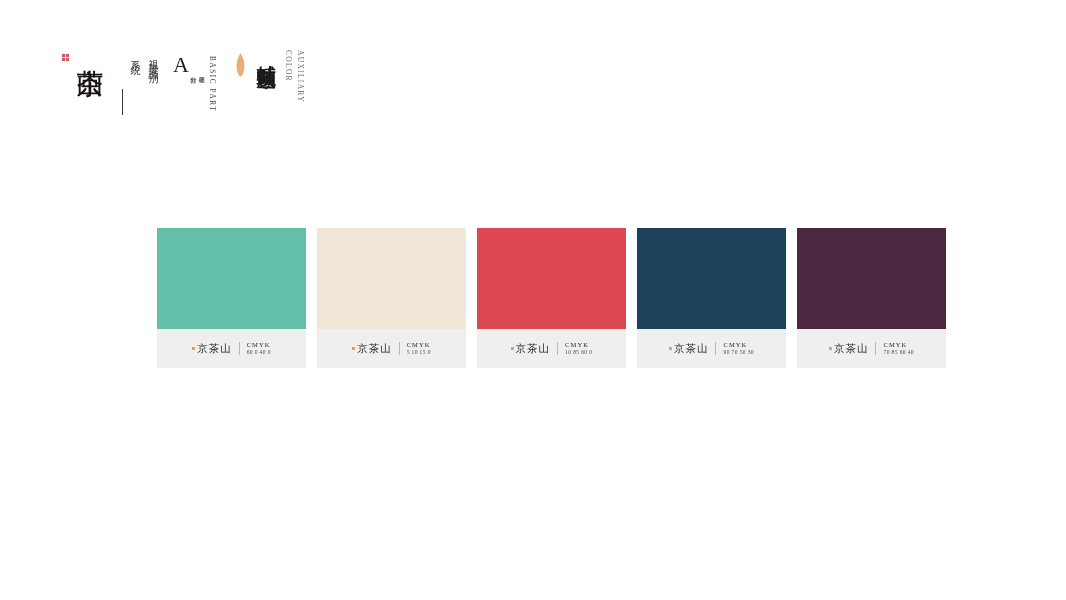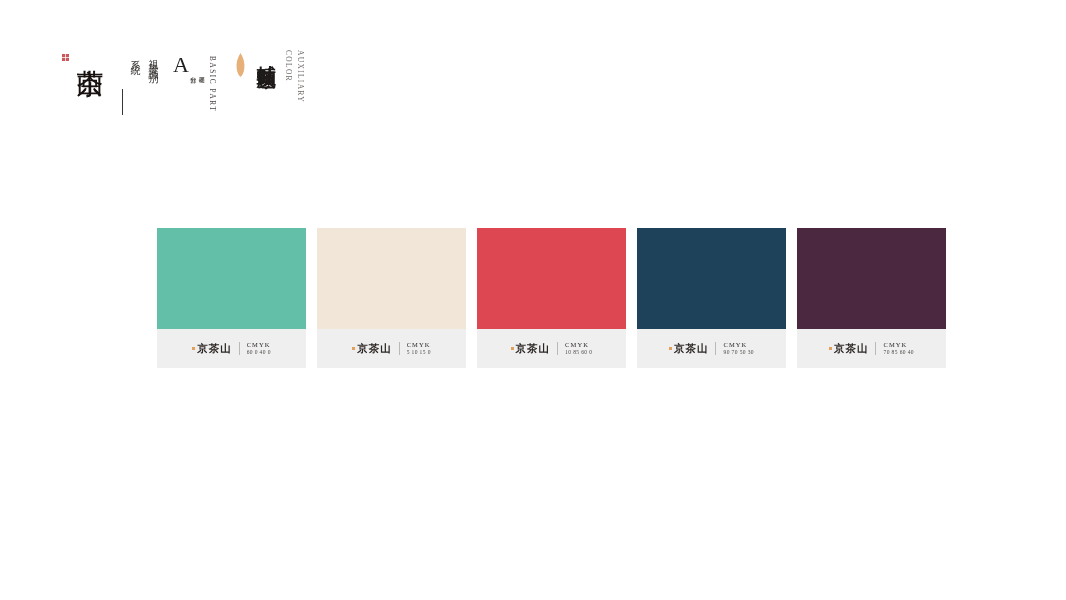--- a/index.html
+++ b/index.html
@@ -187,21 +187,20 @@
     background:#efefef;
     display:flex;
     align-items:center;
     justify-content:center;
     gap:7px;
   }
   .foot-logo{
     display:flex;
     align-items:flex-start;
     gap:2px;
-    font-weight:bold;
   }
   .foot-dot{
     width:3px;height:3px;
     background:#e2a05b;
     align-self:flex-start;
     margin-top:4px;
     flex:none;
   }
   .foot-logo-text{
     font-family:"DejaVu Serif", serif;

